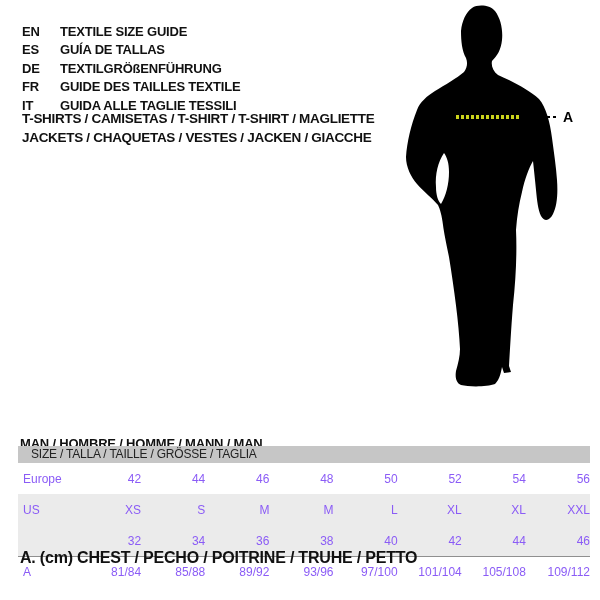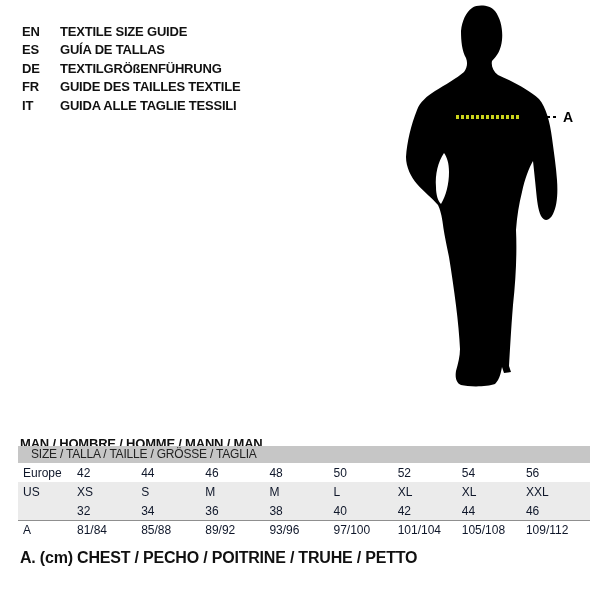--- a/index.html
+++ b/index.html
@@ -17,23 +17,23 @@
   .products { position:absolute; left:22px; top:109px; }
   .product-line { font-size:13.5px; font-weight:bold; letter-spacing:-0.3px; line-height:19px; white-space:nowrap; }
   
   .figure-svg { position:absolute; left:390px; top:0; width:200px; height:410px; }
   
   .section-title { position:absolute; left:20px; top:420px; font-size:13px; font-weight:bold; letter-spacing:-0.2px;margin-top:16px; }
   
   .size-table { position:absolute; left:18px; top:446px; width:572px; font-size:12px; }
   .thead { height:17px; line-height:17px; padding-left:13px; color:#222;
            letter-spacing:-0.2px; background:#c6c6c6; }
-  .trow { display:grid; grid-template-columns:59px repeat(8, 1fr); height:19px; align-items:center; color:#0f172a; }
+  .trow { display:grid; grid-template-columns:59px repeat(8, 1fr); height:31px; align-items:center; color:#8b5cf6; }
   .trow .rlabel { padding-left:5px; text-align:left; }
-  .trow .cell { text-align:left; }
+  .trow .cell { text-align:right; }
   .shaded { background:#ebebeb; }
   .row-a { border-top:1px solid #8f8f8f; }
   
   .footnote { position:absolute; left:20px; top:549px; font-size:16px; font-weight:bold; letter-spacing:-0.2px; }
 </style>
 </head>
 <body>
 
 <div id="canvas">
 
@@ -53,20 +53,24 @@
     <div class="lang-row">
       <span class="lang-code">FR</span>
       <span class="lang-title">GUIDE DES TAILLES TEXTILE</span>
     </div>
     <div class="lang-row">
       <span class="lang-code">IT</span>
       <span class="lang-title">GUIDA ALLE TAGLIE TESSILI</span>
     </div>
   </div>
 
+  <div class="products">
+    <div class="product-line">T-SHIRTS / CAMISETAS / T-SHIRT / T-SHIRT / MAGLIETTE</div>
+    <div class="product-line">JACKETS / CHAQUETAS / VESTES / JACKEN / GIACCHE</div>
+  </div>
 
   <svg class="figure-svg" viewBox="390 0 200 410" xmlns="http://www.w3.org/2000/svg">
     <path fill="#000000" d="
       M472,8
       C478,4 490,5 495,11
       C501,19 503,30 502,40
       C501,50 497,56 492,61
       C491,66 493,71 498,75
       C512,81 529,90 539,99
       C546,107 550,122 552,138

